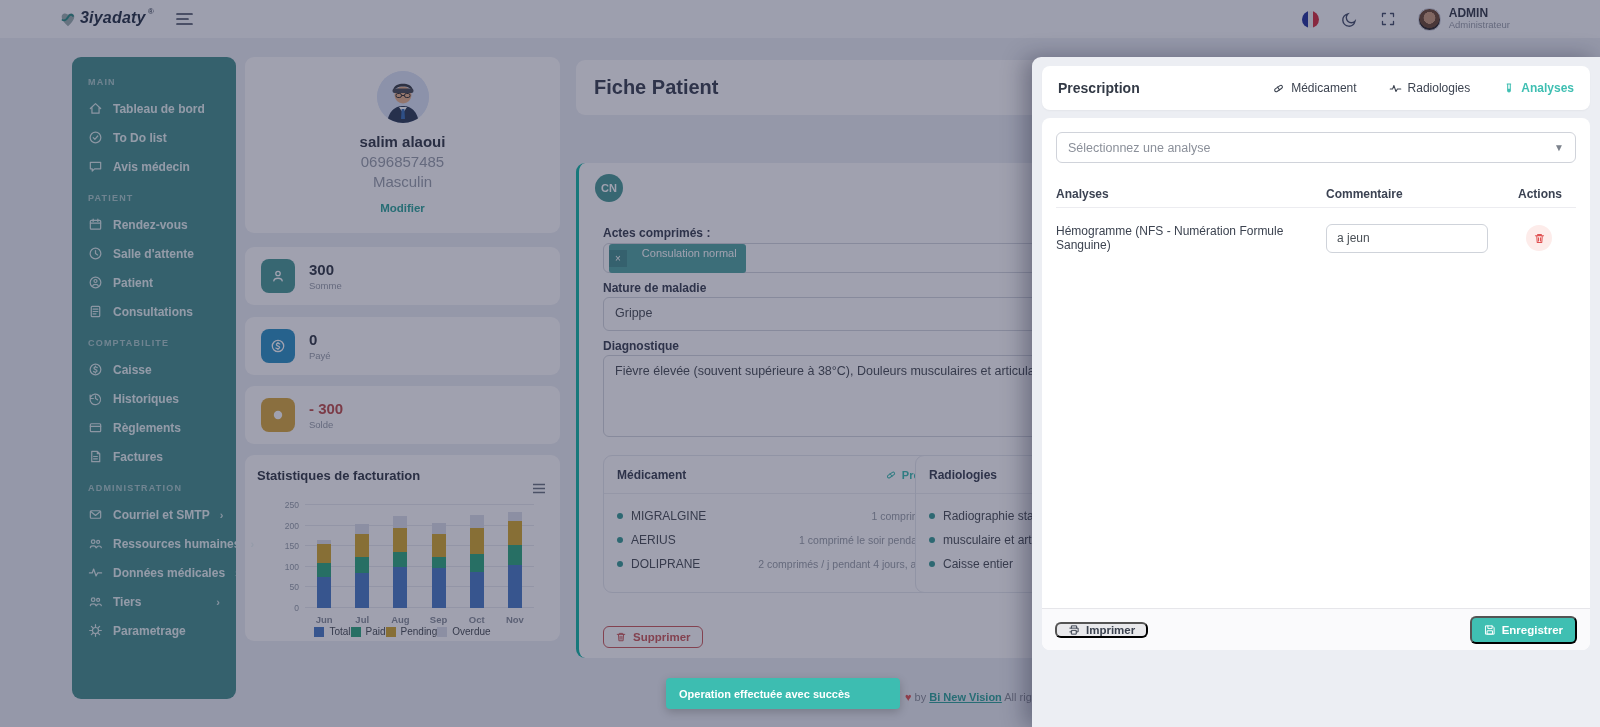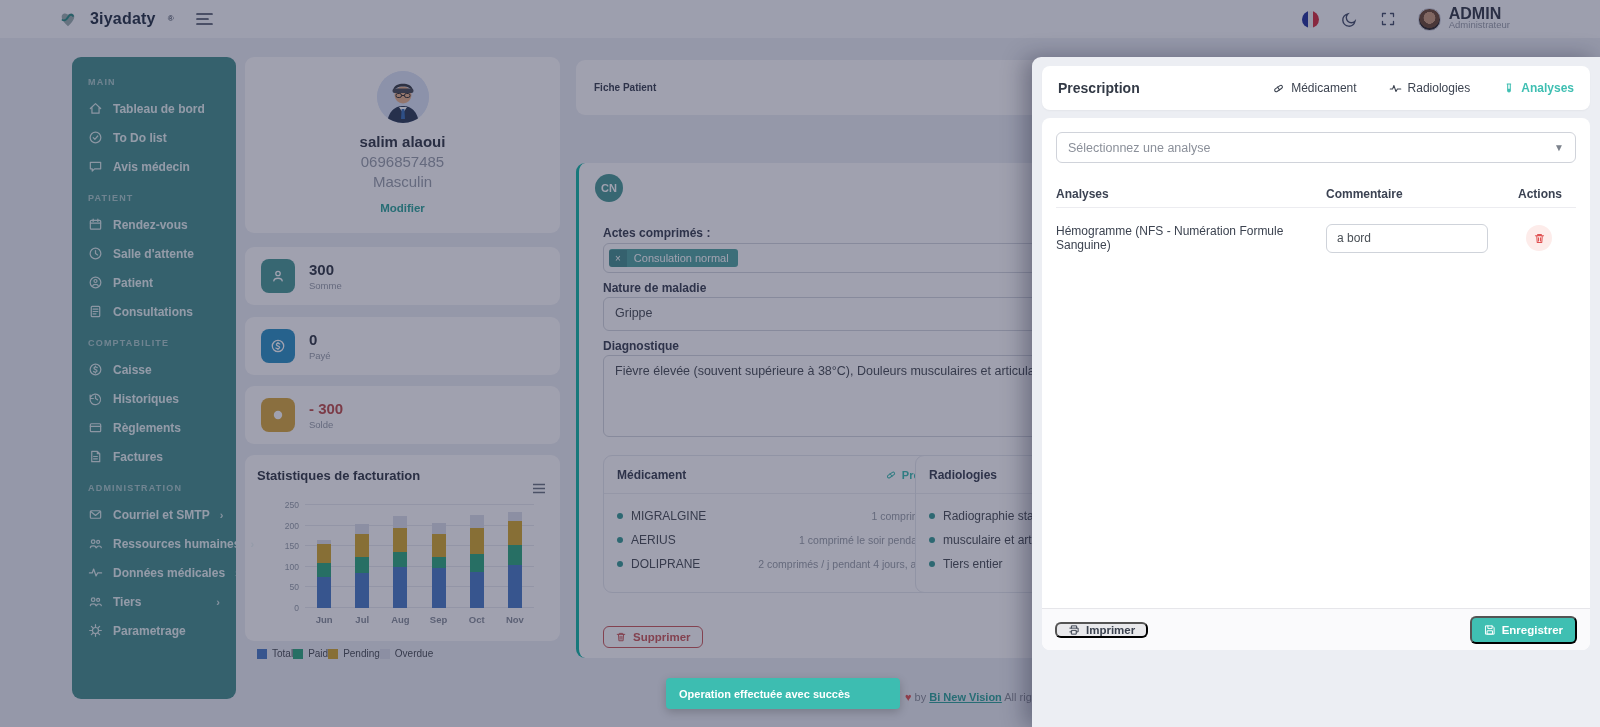--- a/index.html
+++ b/index.html
@@ -9,30 +9,30 @@
     background:#edeff5;
     font-family:"Liberation Sans","DejaVu Sans",sans-serif;
     overflow:hidden;
     color:#3b4252;
   }
   svg { display:block; }
   .ic { width:15px; height:15px; stroke:currentColor; fill:none; stroke-width:1.3; stroke-linecap:round; stroke-linejoin:round; }
 
   
   .topbar { position:absolute; left:0; top:0; width:1600px; height:38px; background:#fafbfd; display:flex; align-items:center; z-index:5; }
-  .brand { display:flex; align-items:center; gap:12px; margin-left:58px; }
+  .brand { display:flex; align-items:flex-start; gap:2px; margin-left:58px;font-style:italic; }
   .brand-text { font-size:16px; font-weight:bold; color:#273446; letter-spacing:.2px; }
   .brand-reg { font-size:8px; color:#273446; margin-top:-2px; }
   .menu-btn { margin-left:22px; color:#3d4758; cursor:pointer; }
   .topbar-right { margin-left:auto; display:flex; align-items:center; gap:22px; margin-right:90px; }
   .flag { width:17px; height:17px; border-radius:50%; background:linear-gradient(90deg,#26369e 0 34%,#f2f2f2 34% 66%,#d6303e 66% 100%); cursor:pointer; }
   .top-ic { color:#45506a; cursor:pointer; }
   .user-chip { display:flex; align-items:center; gap:8px; cursor:pointer; }
   .user-avatar { width:23px; height:23px; border-radius:50%; background:radial-gradient(circle at 50% 42%, #c89b7b 0 36%, #6b4a35 38% 62%, #2f2a28 64%); border:1px solid #cfd3dd; }
-  .user-name { font-size:16px; font-weight:bold; color:#353c49; line-height:11px; }
+  .user-name { font-size:12px; font-weight:bold; color:#353c49; line-height:11px; }
   .user-role { font-size:9.5px; color:#9aa0ab; line-height:11px; }
 
   
   .sidebar { position:absolute; left:72px; top:57px; width:164px; height:642px; background:#47918d; border-radius:9px; padding:8px 16px; z-index:5; }
   .sb-title { font-size:9px; font-weight:bold; letter-spacing:1.2px; color:rgba(255,255,255,.55); margin:12px 0 7px; }
   .sb-item { display:flex; align-items:center; gap:10px; height:29px; color:#e9f4f3; font-size:12px; font-weight:600; cursor:pointer; white-space:nowrap; }
   .sb-item .ic { width:15px; height:15px; flex:0 0 15px; opacity:.92; }
   .sb-chevron { margin-left:auto; font-size:11px; opacity:.85; }
 
   
@@ -53,34 +53,34 @@
   .chart-card { left:245px; top:455px; width:315px; height:186px; padding:13px 12px 8px; }
   .chart-title { font-size:13px; font-weight:bold; color:#343b47; }
   .chart-menu { position:absolute; right:14px; top:28px; color:#6d7582; cursor:pointer; }
   .chart-area { position:relative; height:103px; margin:22px 14px 0 48px; }
   .grid-line { position:absolute; left:0; right:0; height:1px; background:#e8eaf0; }
   .y-tick { position:absolute; left:-42px; width:36px; text-align:right; font-size:8.5px; color:#98a0ab; }
   .chart-cols { position:absolute; left:0; right:0; bottom:0; height:103px; display:flex; justify-content:space-around; }
   .chart-col { position:relative; width:14px; height:103px; display:flex; flex-direction:column-reverse; }
   .bar-seg { width:14px; }
   .x-label { position:absolute; top:109px; left:50%; transform:translateX(-50%); font-size:9.5px; font-weight:600; color:#8a919c; }
-  .chart-legend { display:flex; justify-content:flex-start; margin-top:40px; font-size:10px; color:#4a5056; }
+  .chart-legend { display:flex; justify-content:center; margin-top:18px; font-size:10px; color:#4a5056; }
   .leg-item { display:flex; align-items:center; gap:5px; }
   .leg-swatch { width:10px; height:10px; display:inline-block; }
 
   
   .fiche-header { left:576px; top:60px; width:874px; height:55px; display:flex; align-items:center; padding:0 18px; }
-  .fiche-title { font-size:10px; font-weight:bold; color:#3b4252; }
+  .fiche-title { font-size:20px; font-weight:bold; color:#3b4252; }
   .consult-card { left:576px; top:163px; width:874px; height:495px; border-left:3px solid #14b8a6; padding:12px 0 0 0; }
   .cn-badge { position:absolute; left:16px; top:11px; width:28px; height:28px; border-radius:50%; background:#4a9b96; color:#fff; font-size:11px; font-weight:bold; display:flex; align-items:center; justify-content:center; }
   .field-label { position:absolute; left:24px; font-size:12px; font-weight:bold; color:#3b4252; }
   .tag-box { position:absolute; left:24px; top:80px; right:24px; height:30px; border:1px solid #d5d8de; border-radius:6px; display:flex; align-items:center; padding:0 5px; }
   .tag { display:flex; align-items:center; background:#53a7a3; border-radius:3px; overflow:hidden; color:#fff; font-size:11px; }
   .tag-x { background:rgba(0,0,0,.12); padding:3px 6px; cursor:pointer; font-size:10px; }
-  .tag-label { padding:3px 9px 3px 7px; }
+  .tag-label { padding:3px 9px 14px 7px;margin-left:8px; }
   .text-input { position:absolute; left:24px; right:24px; border:1px solid #d5d8de; border-radius:6px; font-size:12.5px; color:#4a5056; padding:8px 11px; background:#fff; white-space:nowrap; overflow:hidden; }
 
   .sub-panel { position:absolute; top:292px; width:377px; height:138px; border:1px solid #e6e8ee; border-radius:9px; background:#fff; }
   .sub-panel-head { height:38px; display:flex; align-items:center; justify-content:space-between; padding:0 13px; border-bottom:1px solid #eceef2; }
   .sub-panel-title { font-size:12px; font-weight:bold; color:#3b4252; }
   .rx-link { display:flex; align-items:center; gap:5px; color:#3fbfb2; font-size:11px; font-weight:bold; cursor:pointer; }
   .rx-link .ic { width:12px; height:12px; }
   .sub-list { padding:10px 13px 0; }
   .sub-row { display:flex; align-items:center; height:24px; font-size:12px; color:#4a5056; }
   .dot { width:6px; height:6px; border-radius:50%; background:#3a9e96; margin-right:8px; flex:0 0 6px; }
@@ -474,21 +474,21 @@
         <div class="sub-row">
           <span class="dot"></span>
           <span>Radiographie standard</span>
         </div>
         <div class="sub-row">
           <span class="dot"></span>
           <span>musculaire et articulaire</span>
         </div>
         <div class="sub-row">
           <span class="dot"></span>
-          <span>Tiers entier</span>
+          <span>Caisse entier</span>
         </div>
       </div>
   </div>
 
   <button class="btn supprimer-btn">
     <svg class="ic" viewBox="0 0 16 16">
         <path d="M3 4.5h10M5.7 4.5V3.2h4.6v1.3M4.6 4.5l.6 8.5h5.6l.6-8.5M6.8 7v4M9.2 7v4"></path>
       </svg>
     <span>Supprimer</span>
   </button>
@@ -542,21 +542,21 @@
 
     <div class="ana-table-head">
       <span class="col-analysis">Analyses</span>
       <span class="col-comment">Commentaire</span>
       <span class="col-actions">Actions</span>
     </div>
 
     <div class="ana-row">
       <span class="col-analysis">Hémogramme (NFS - Numération Formule Sanguine)</span>
       <span class="col-comment">
-        <span class="comment-input">a bord</span>
+        <span class="comment-input">a jeun</span>
       </span>
       <span class="col-actions">
         <span class="trash-btn">
           <svg class="ic" viewBox="0 0 16 16">
               <path d="M3 4.5h10M5.7 4.5V3.2h4.6v1.3M4.6 4.5l.6 8.5h5.6l.6-8.5M6.8 7v4M9.2 7v4"></path>
             </svg>
         </span>
       </span>
     </div>
 

